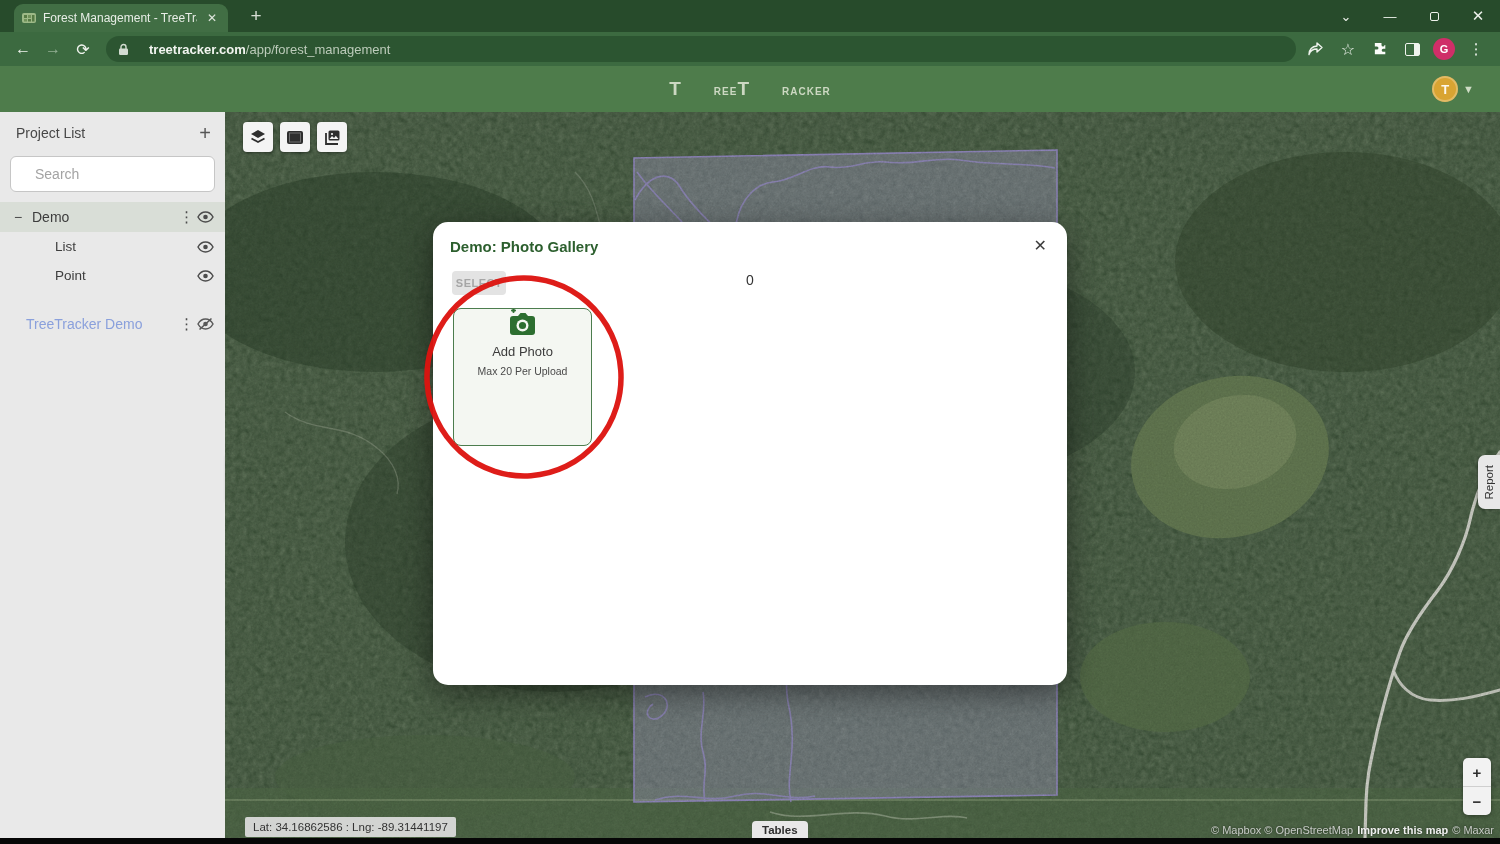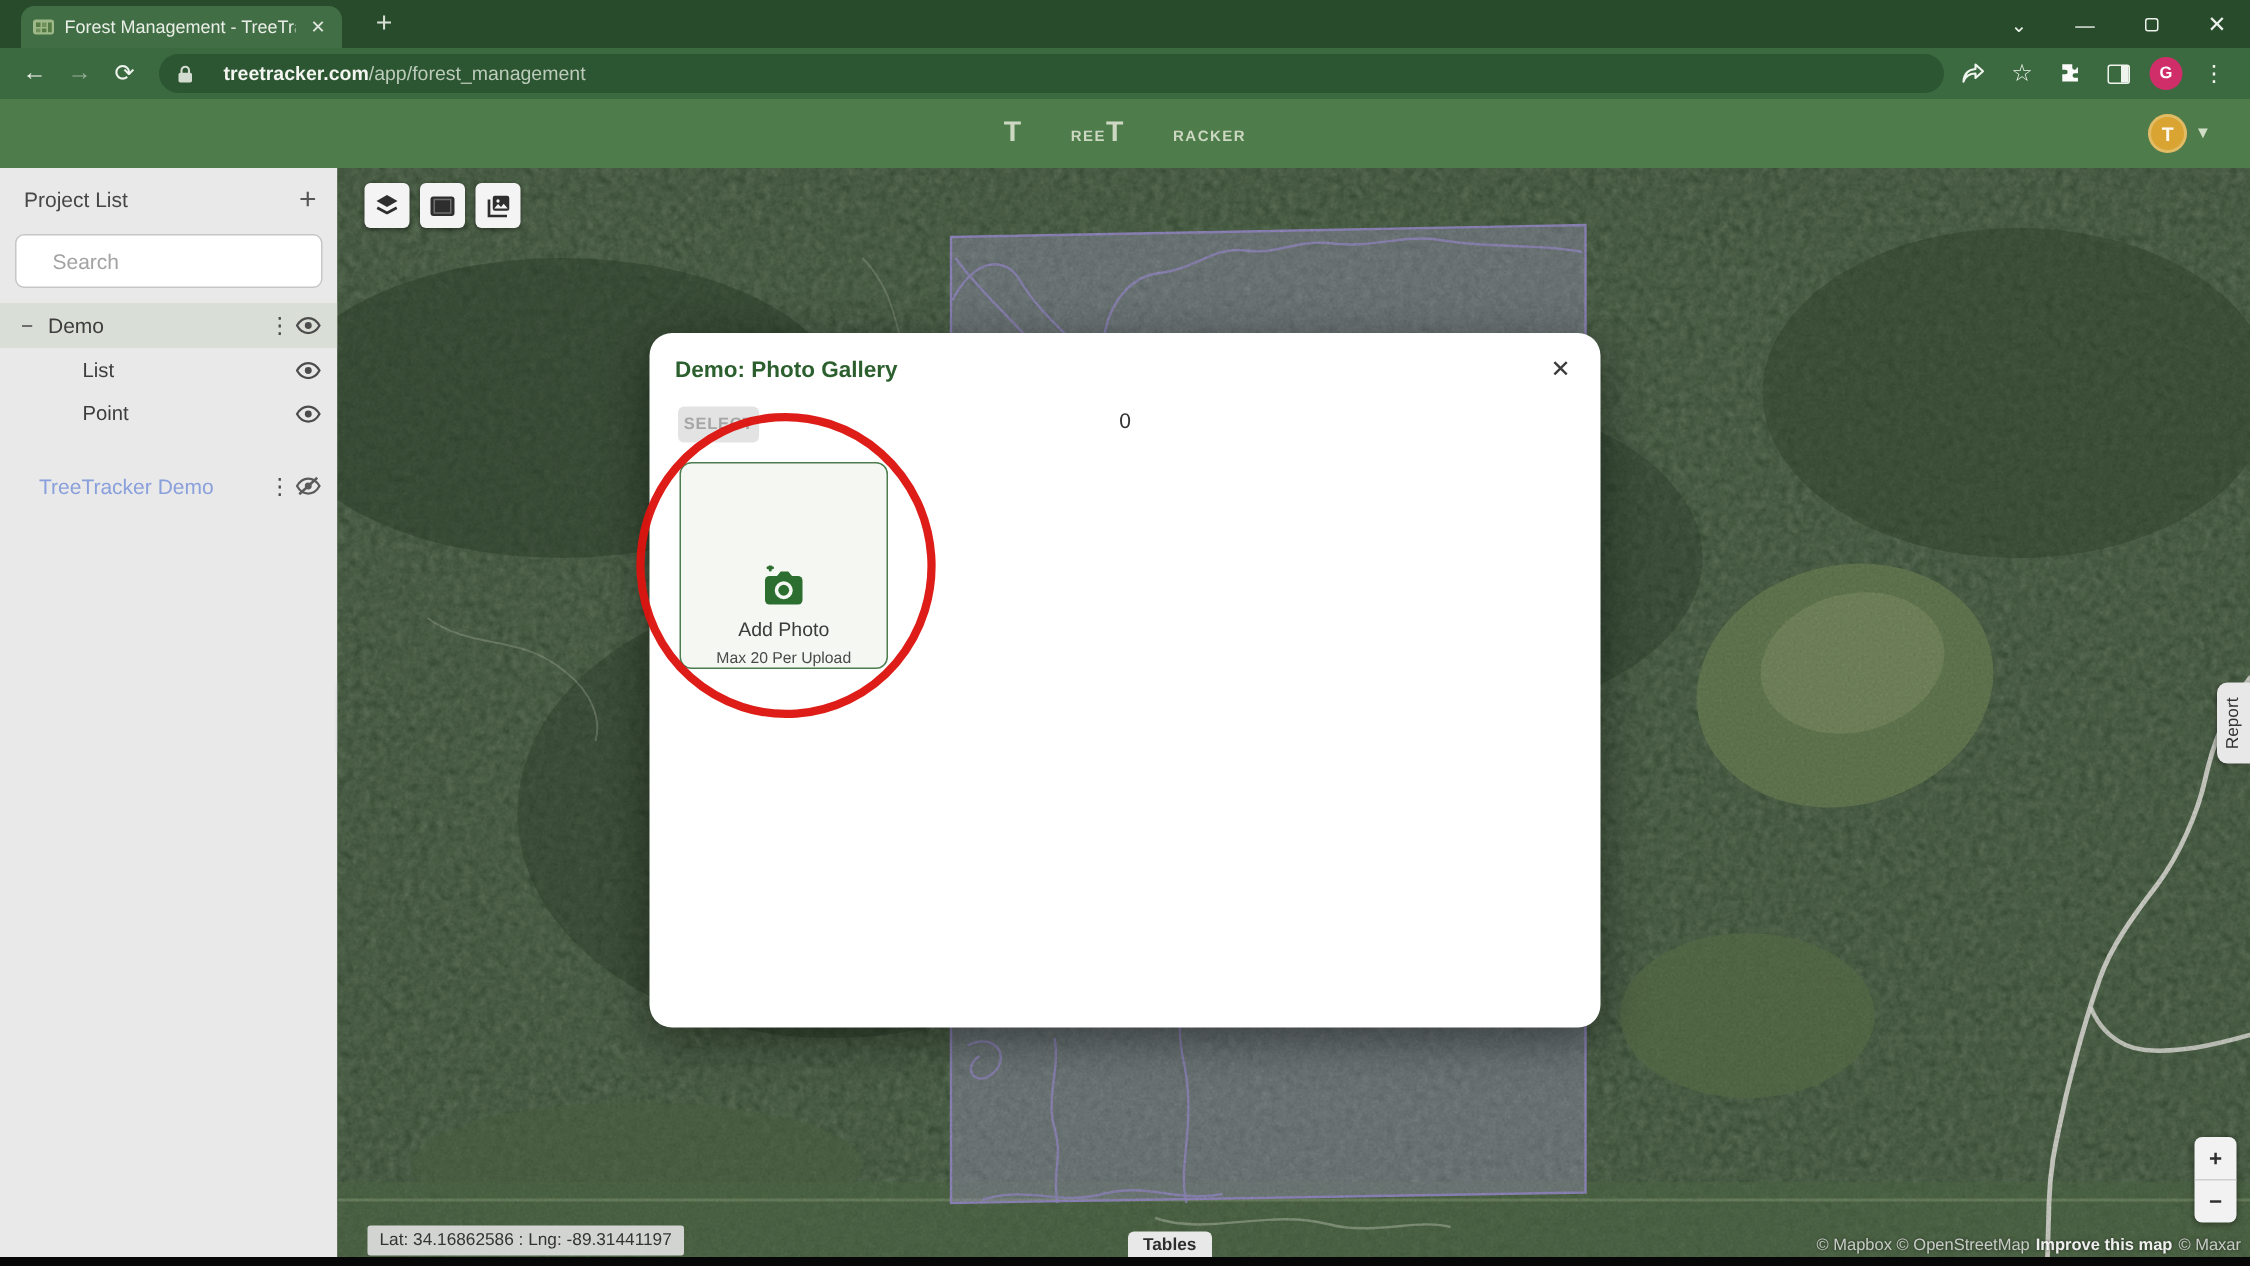--- a/index.html
+++ b/index.html
@@ -91,21 +91,21 @@
 
   
   #modal { left:433px; top:222px; width:634px; height:463px; background:#ffffff; border-radius:15px;
            box-shadow:0 8px 30px rgba(0,0,0,.45); }
   #modal-title { position:absolute; left:17px; top:16px; font-size:15px; font-weight:bold; color:#2c5f2e; }
   #modal-close { position:absolute; right:20px; top:14px; font-size:16px; color:#3c3c3c; cursor:pointer; }
   #select-btn { position:absolute; left:19px; top:49px; width:54px; height:24px; background:#e3e3e3; border:none; border-radius:4px;
                 font-size:11px; font-weight:bold; letter-spacing:.5px; color:#a6a6a6; font-family:"Liberation Sans",sans-serif; }
   #photo-count { position:absolute; left:0; top:50px; width:100%; text-align:center; font-size:14px; color:#333; }
   #add-photo-card { position:absolute; left:20px; top:86px; width:139px; height:138px; border:1px solid #4c7d4e; border-radius:8px;
-                    background:#f4f7f2; display:flex; flex-direction:column; align-items:center; justify-content:flex-end; gap:6px; cursor:pointer; }
+                    background:#f4f7f2; display:flex; flex-direction:column; align-items:center; justify-content:flex-start; gap:6px; cursor:pointer; }
   #add-photo-label { font-size:13px; color:#3c3c3c; }
   #add-photo-hint { font-size:10.5px; color:#4a4a4a; }
 
   #red-annotation { left:420px; top:272px; width:210px; height:212px; pointer-events:none; }
 </style>
 </head>
 <body>
 
 <div id="stage">
 

